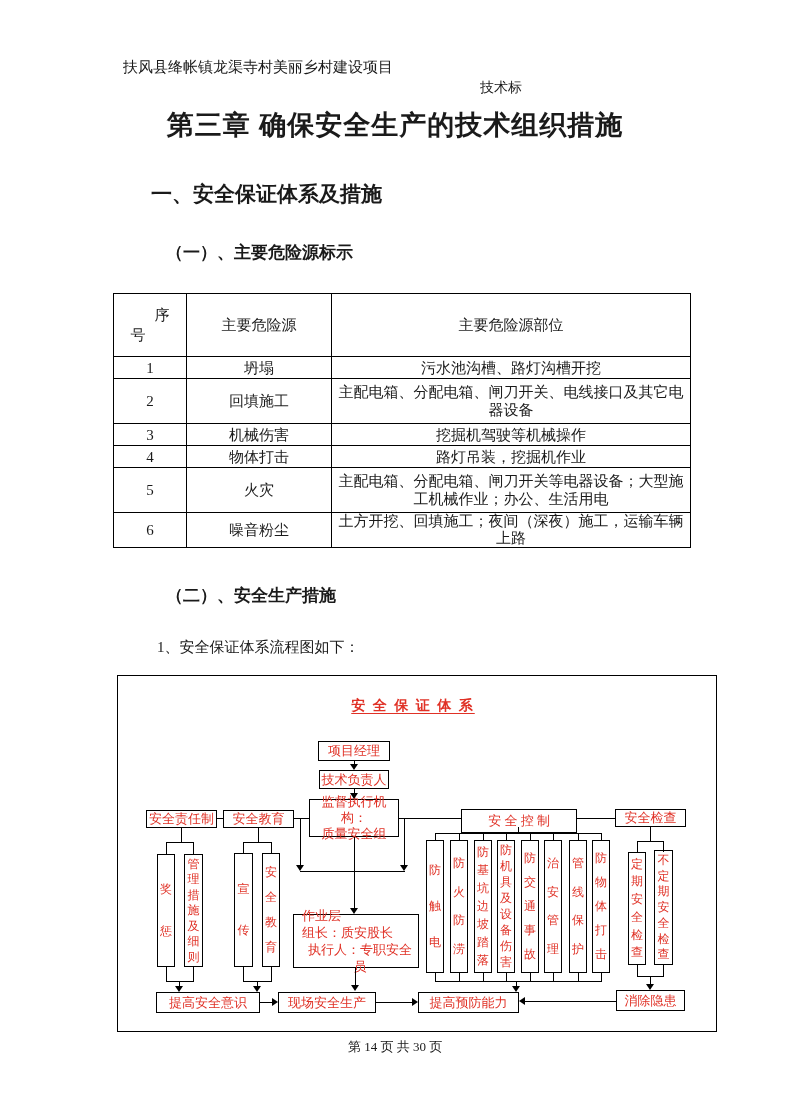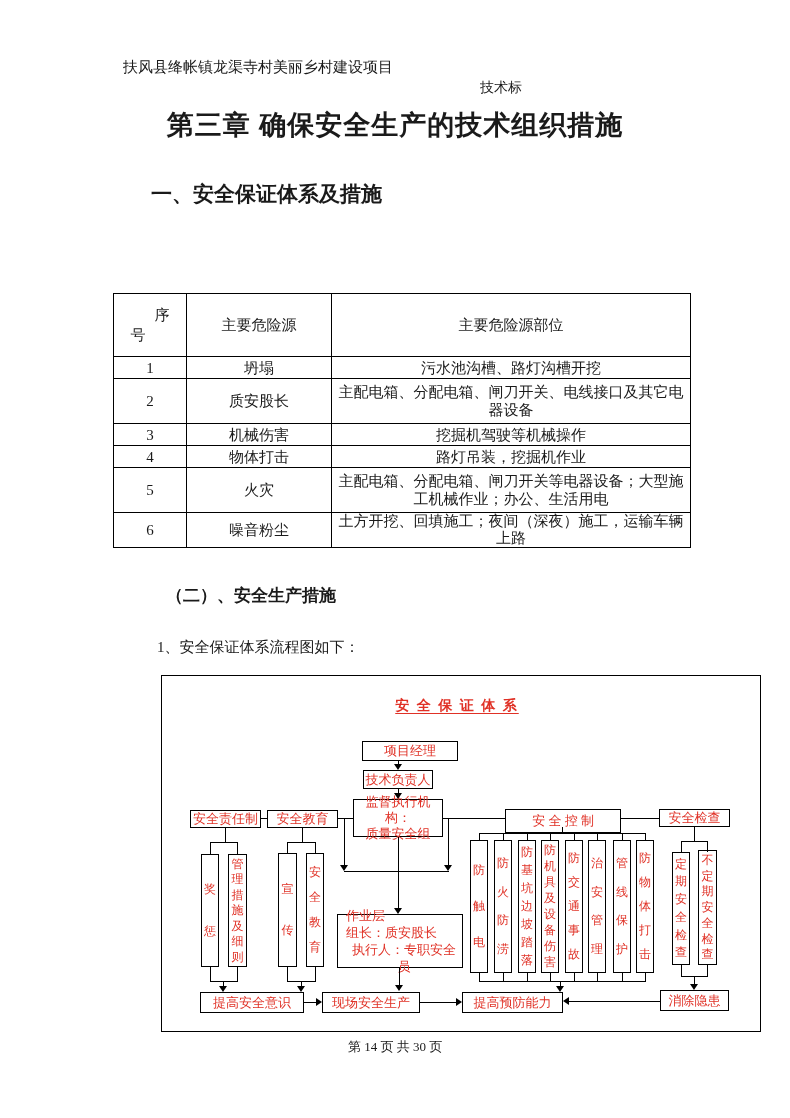--- a/index.html
+++ b/index.html
@@ -45,21 +45,21 @@
   tr.h-head td { height: 63px; }
   tr.r-s td { height: 22px; }
   tr.r-d td { height: 45px; }
   tr.r-m td { height: 35px; line-height: 17px; }
   .seq { display: flex; flex-direction: column; align-items: center; line-height: 20px; }
   .seq div:first-child { transform: translateX(12px); }
   .seq div:last-child  { transform: translateX(-12px); }
 
   
   .fc { left: 117px; top: 675px; width: 600px; height: 357px;
-        border: 1px solid #000; background: #fff; margin-left: 44px; }
+        border: 1px solid #000; background: #fff; }
   .fc .abs { position: absolute; }
   .fc-red { color: #e03126; }
   .fc-title { left: 205px; top: 21px; width: 180px; text-align: center;
               font-weight: bold; font-size: 14px; letter-spacing: 2px;
               text-decoration: underline; text-underline-offset: 3px; }
   .nbox { border: 1px solid #000; background: #fff; color: #e03126;
           display: flex; align-items: center; justify-content: center;
           font-size: 13px; line-height: 16px; text-align: center; }
   .vbox { border: 1px solid #000; background: #fff; color: #e03126;
           display: flex; flex-direction: column; justify-content: space-evenly;
@@ -77,20 +77,21 @@
 </style>
 </head>
 <body>
 
 <div class="page">
 
   <div class="abs hdr-project">扶风县绛帐镇龙渠寺村美丽乡村建设项目</div>
   <div class="abs hdr-tag">技术标</div>
   <div class="abs chapter">第三章 确保安全生产的技术组织措施</div>
   <div class="abs sec1">一、安全保证体系及措施</div>
+  <div class="abs sub1">（一）、主要危险源标示</div>
 
   <table class="hazard">
     <colgroup>
         <col class="col-seq">
         <col class="col-src">
         <col class="col-loc">
       </colgroup>
     <tbody>
         <tr class="h-head">
       <td>
@@ -102,21 +103,21 @@
       <td>主要危险源</td>
       <td>主要危险源部位</td>
     </tr>
     <tr class="r-s">
       <td>1</td>
       <td>坍塌</td>
       <td>污水池沟槽、路灯沟槽开挖</td>
     </tr>
     <tr class="r-d">
       <td>2</td>
-      <td>质安股长</td>
+      <td>回填施工</td>
       <td>主配电箱、分配电箱、闸刀开关、电线接口及其它电器设备</td>
     </tr>
     <tr class="r-s">
       <td>3</td>
       <td>机械伤害</td>
       <td>挖掘机驾驶等机械操作</td>
     </tr>
     <tr class="r-s">
       <td>4</td>
       <td>物体打击</td>
@@ -135,21 +136,21 @@
   </tbody>
     </table>
 
   <div class="abs sub2">（二）、安全生产措施</div>
   <div class="abs flow-intro">1、安全保证体系流程图如下：</div>
 
   <div class="abs fc">
 
     <div class="abs fc-title fc-red">安 全 保 证 体 系</div>
 
-    <div class="abs nbox" style="left:200px;top:65px;width:96px;height:20px;">项目经理</div>
+    <div class="abs nbox" style="left:200px;top:65px;width:72px;height:20px;">项目经理</div>
     <div class="abs nbox" style="left:201px;top:94px;width:70px;height:19px;">技术负责人</div>
     <div class="abs nbox" style="left:191px;top:123px;width:90px;height:38px;flex-direction:column;">
       <span>监督执行机构：</span>
       <span>质量安全组</span>
     </div>
 
     <div class="abs nbox" style="left:28px;top:134px;width:71px;height:18px;">安全责任制</div>
     <div class="abs nbox" style="left:105px;top:134px;width:71px;height:18px;">安全教育</div>
     <div class="abs nbox" style="left:343px;top:133px;width:116px;height:24px;">安 全 控 制</div>
     <div class="abs nbox" style="left:497px;top:133px;width:71px;height:18px;">安全检查</div>

